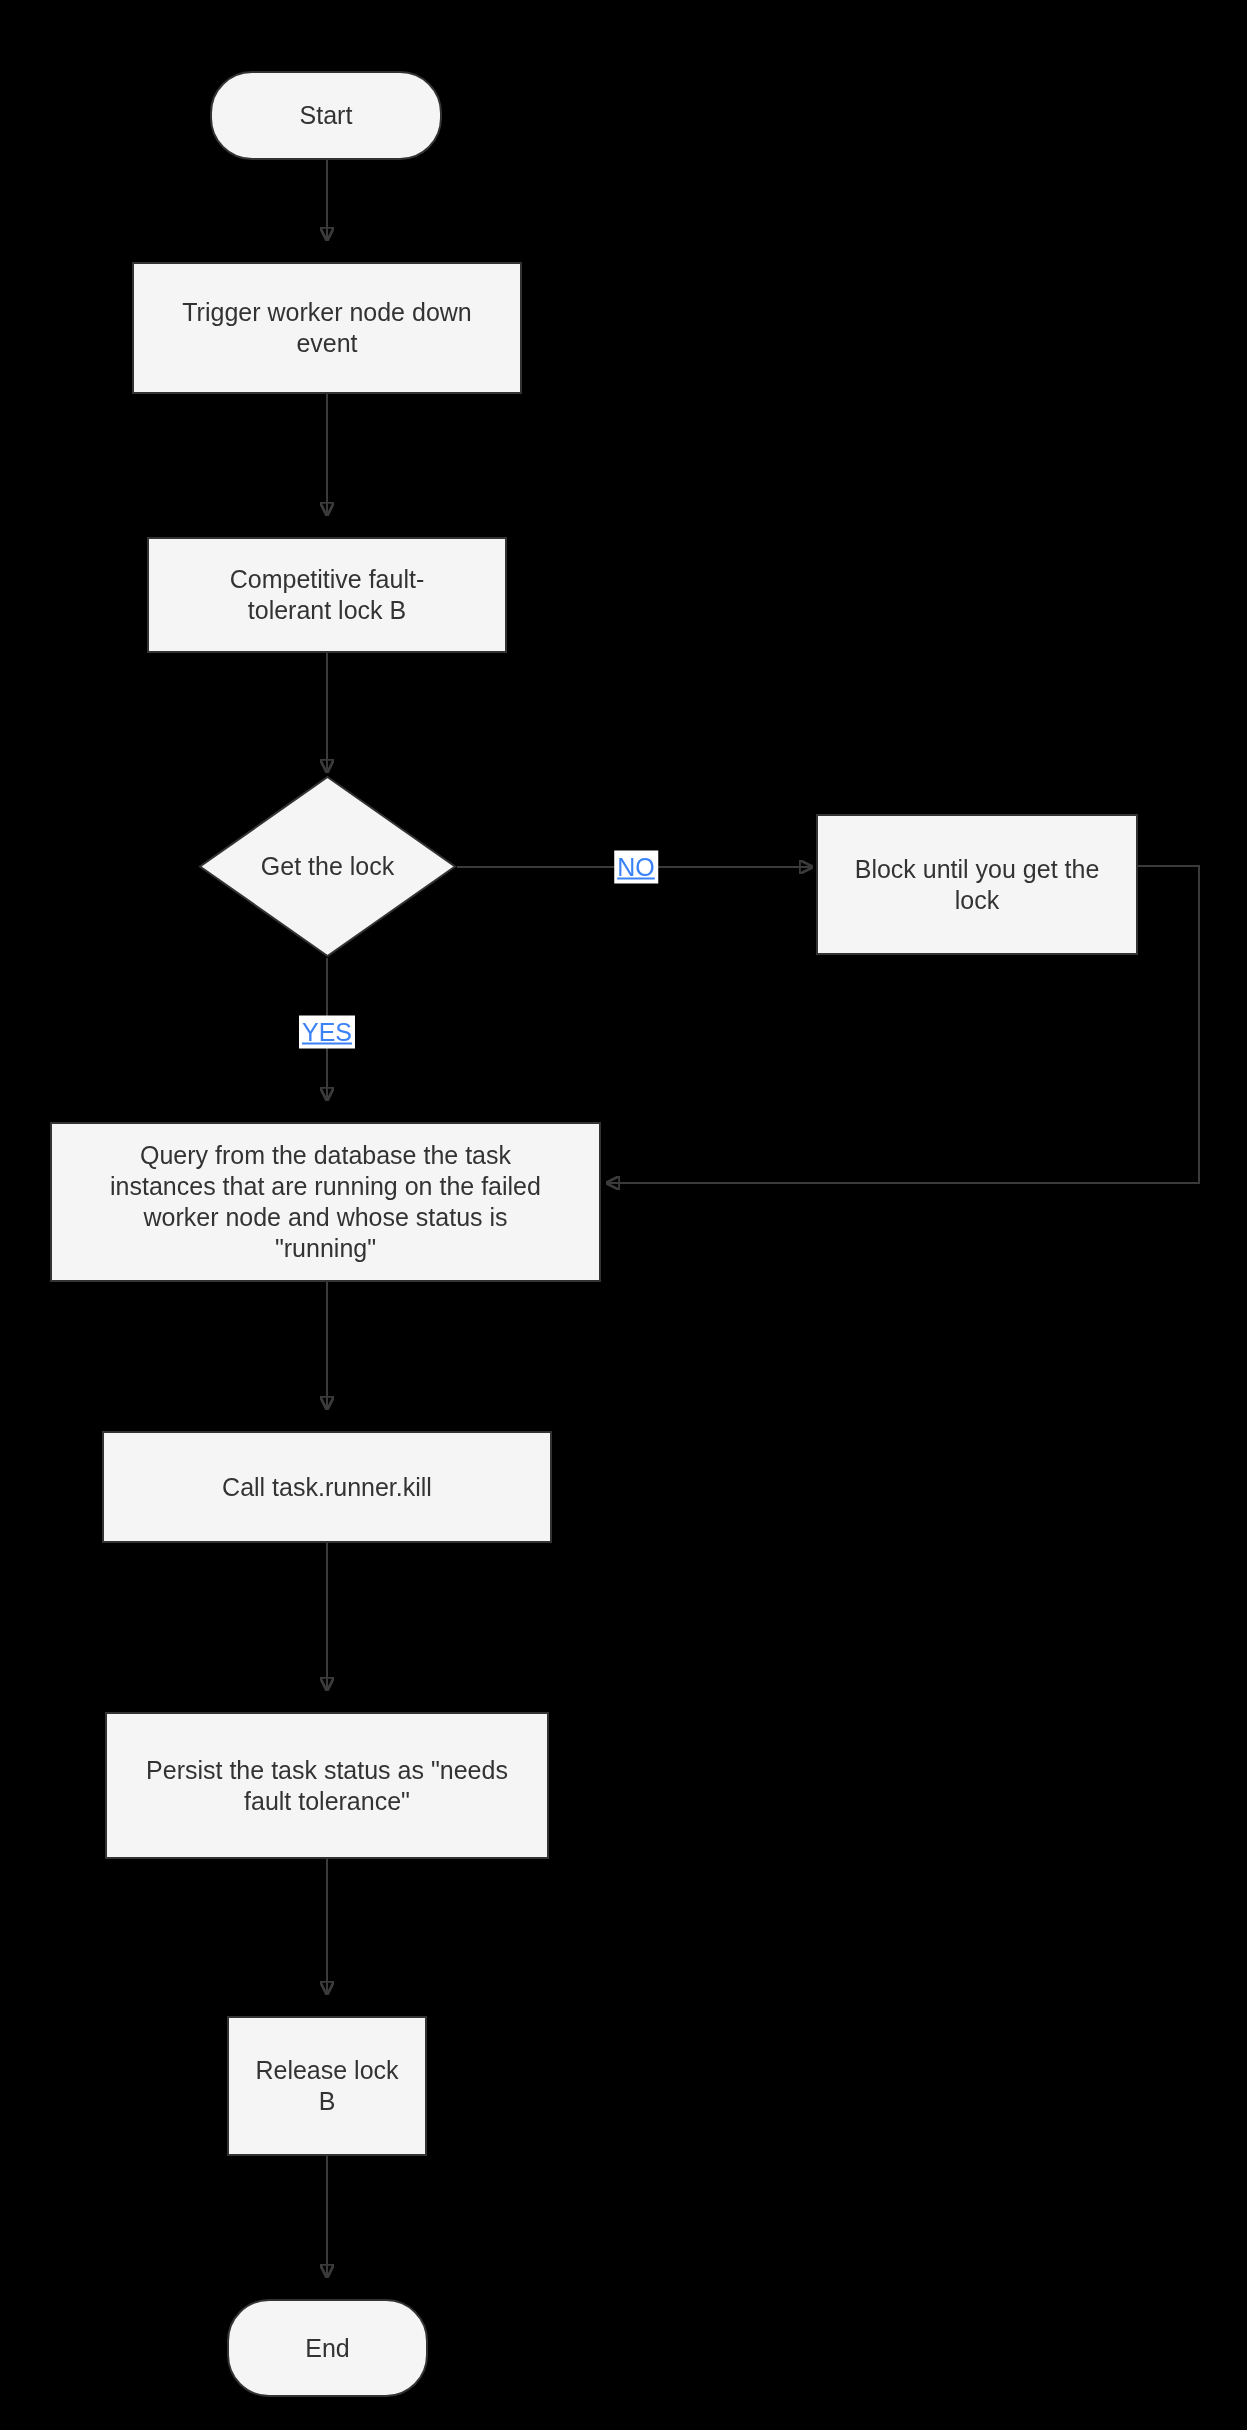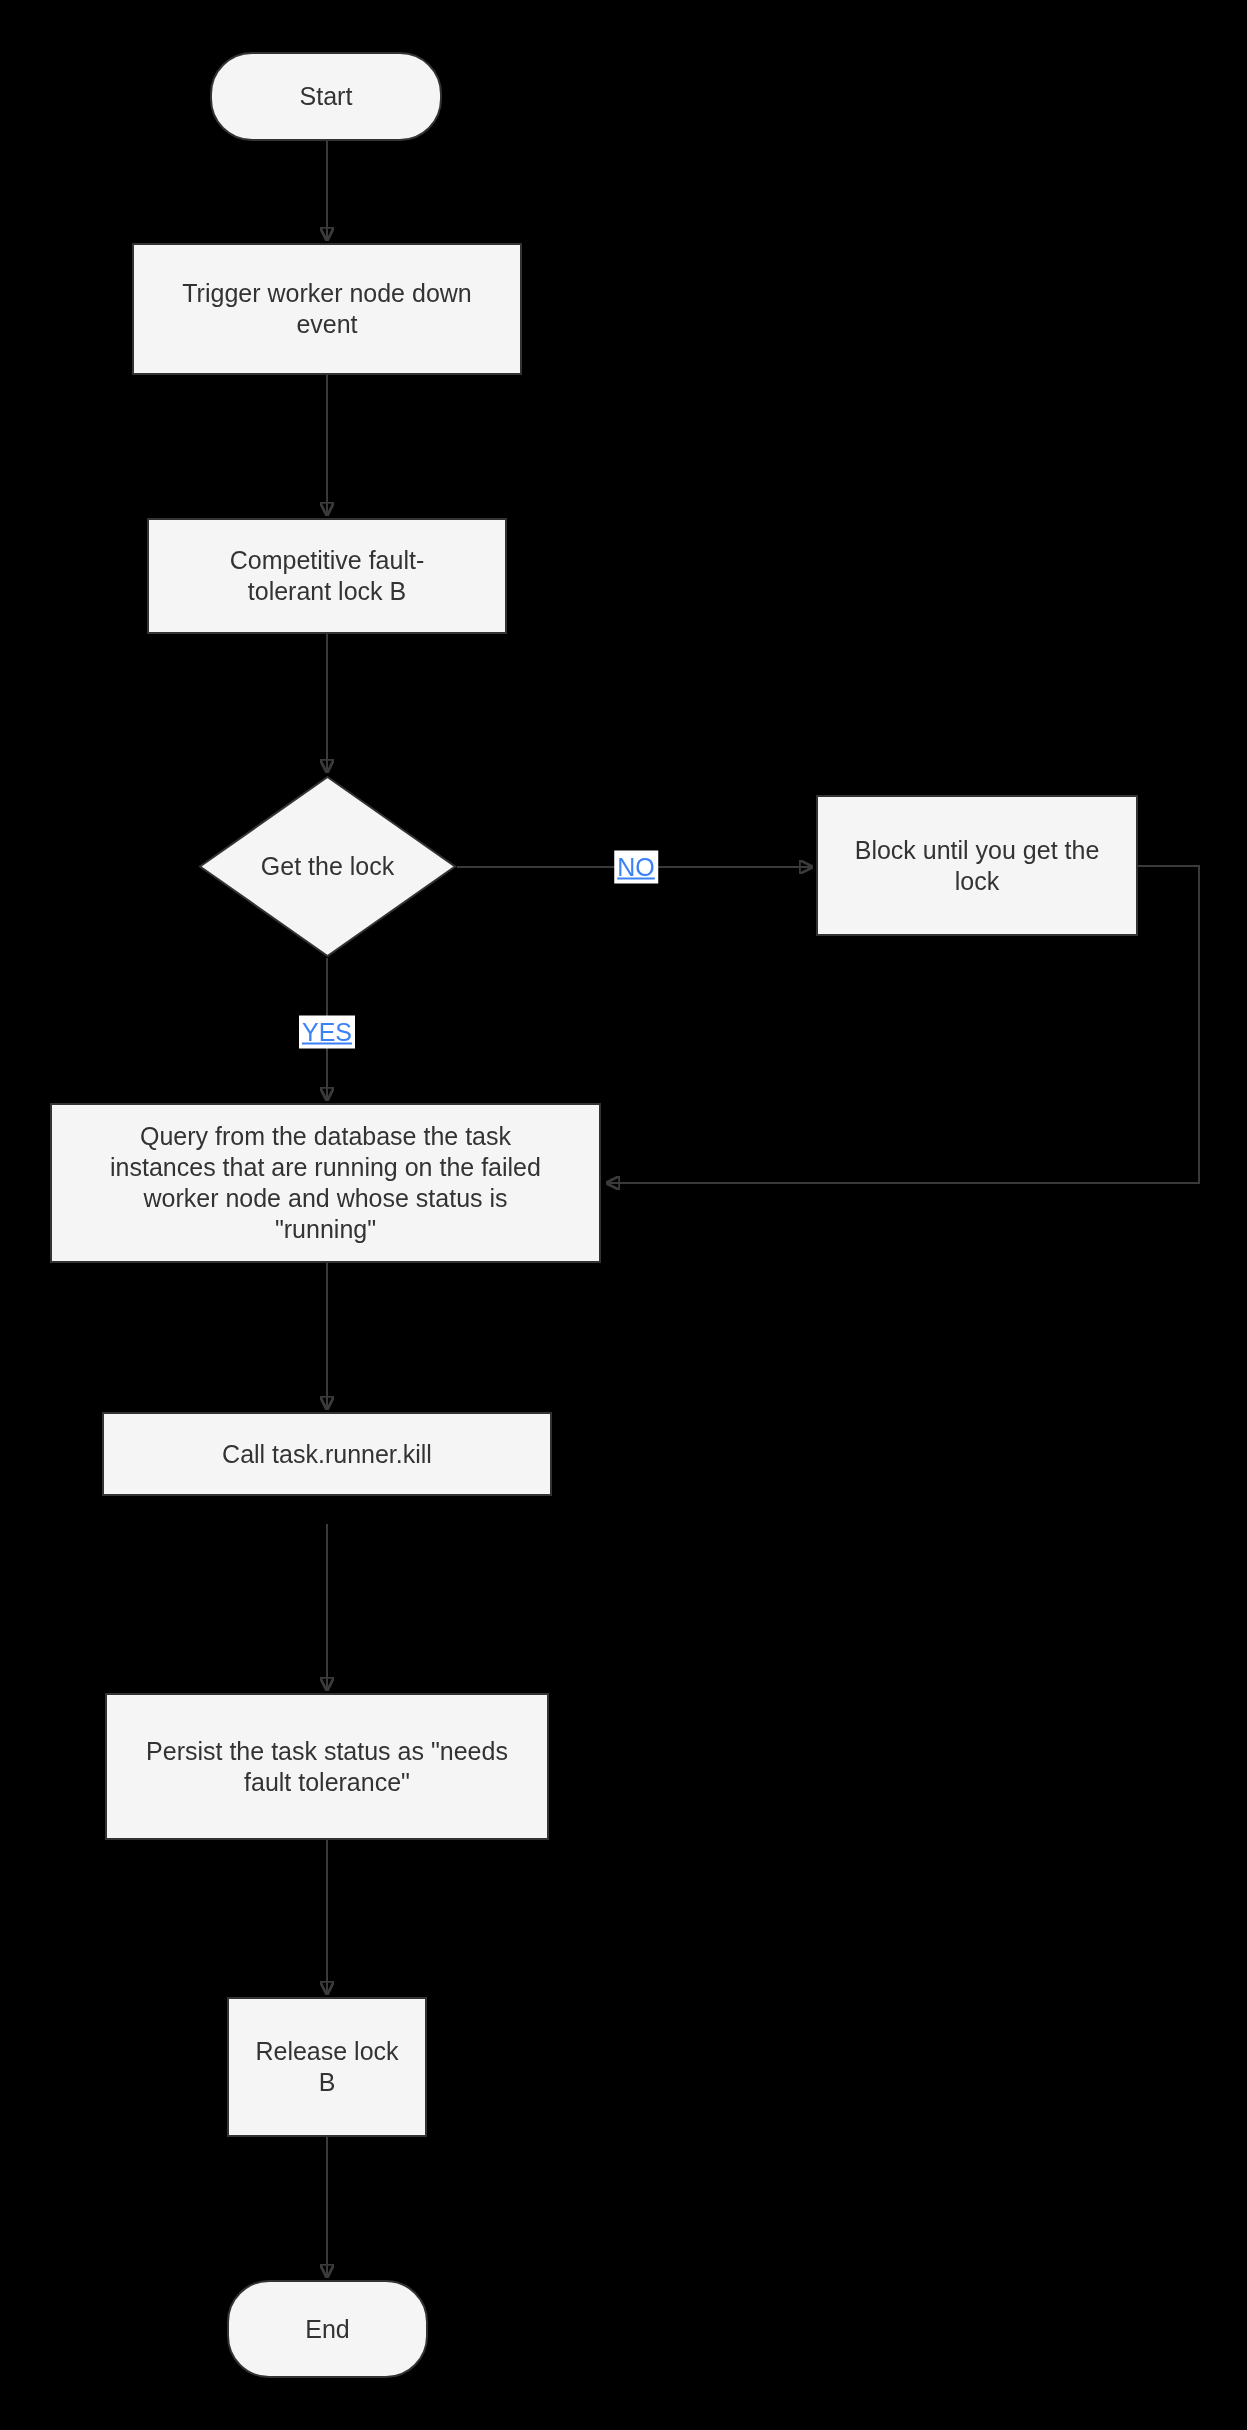--- a/index.html
+++ b/index.html
@@ -33,20 +33,21 @@
     align-items: center;
     justify-content: center;
     text-align: center;
     font-size: 25px;
     line-height: 31px;
     color: #333333;
   }
   .process, .terminator {
     background: #f5f5f5;
     border: 2px solid #333333;
+    margin-top: 19px;
   }
   .terminator { border-radius: 42px; }
   .decision { background: transparent; border: none; padding: 0; }
   .decision svg {
     position: absolute;
     left: 0; top: 0;
     width: 100%; height: 100%;
   }
   .decision .node-label {
     position: relative;
@@ -108,21 +109,21 @@
   </div>
 
   <div class="node process" style="left:816px; top:795px; width:322px; height:141px; padding:15px 12px;">
     <span class="node-label">Block until you get the lock</span>
   </div>
 
   <div class="node process" style="left:50px; top:1103px; width:551px; height:160px; padding:0 55px;">
     <span class="node-label">Query from the database the task instances that are running on the failed worker node and whose status is "running"</span>
   </div>
 
-  <div class="node process" style="left:102px; top:1412px; width:450px; height:84px;">
+  <div class="node process" style="left:102px; top:1412px; width:450px; height:112px;">
     <span class="node-label">Call task.runner.kill</span>
   </div>
 
   <div class="node process" style="left:105px; top:1693px; width:444px; height:147px; padding:0 28px;">
     <span class="node-label">Persist the task status as "needs fault tolerance"</span>
   </div>
 
   <div class="node process" style="left:227px; top:1997px; width:200px; height:140px; padding:0 25px;">
     <span class="node-label">Release lock B</span>
   </div>

